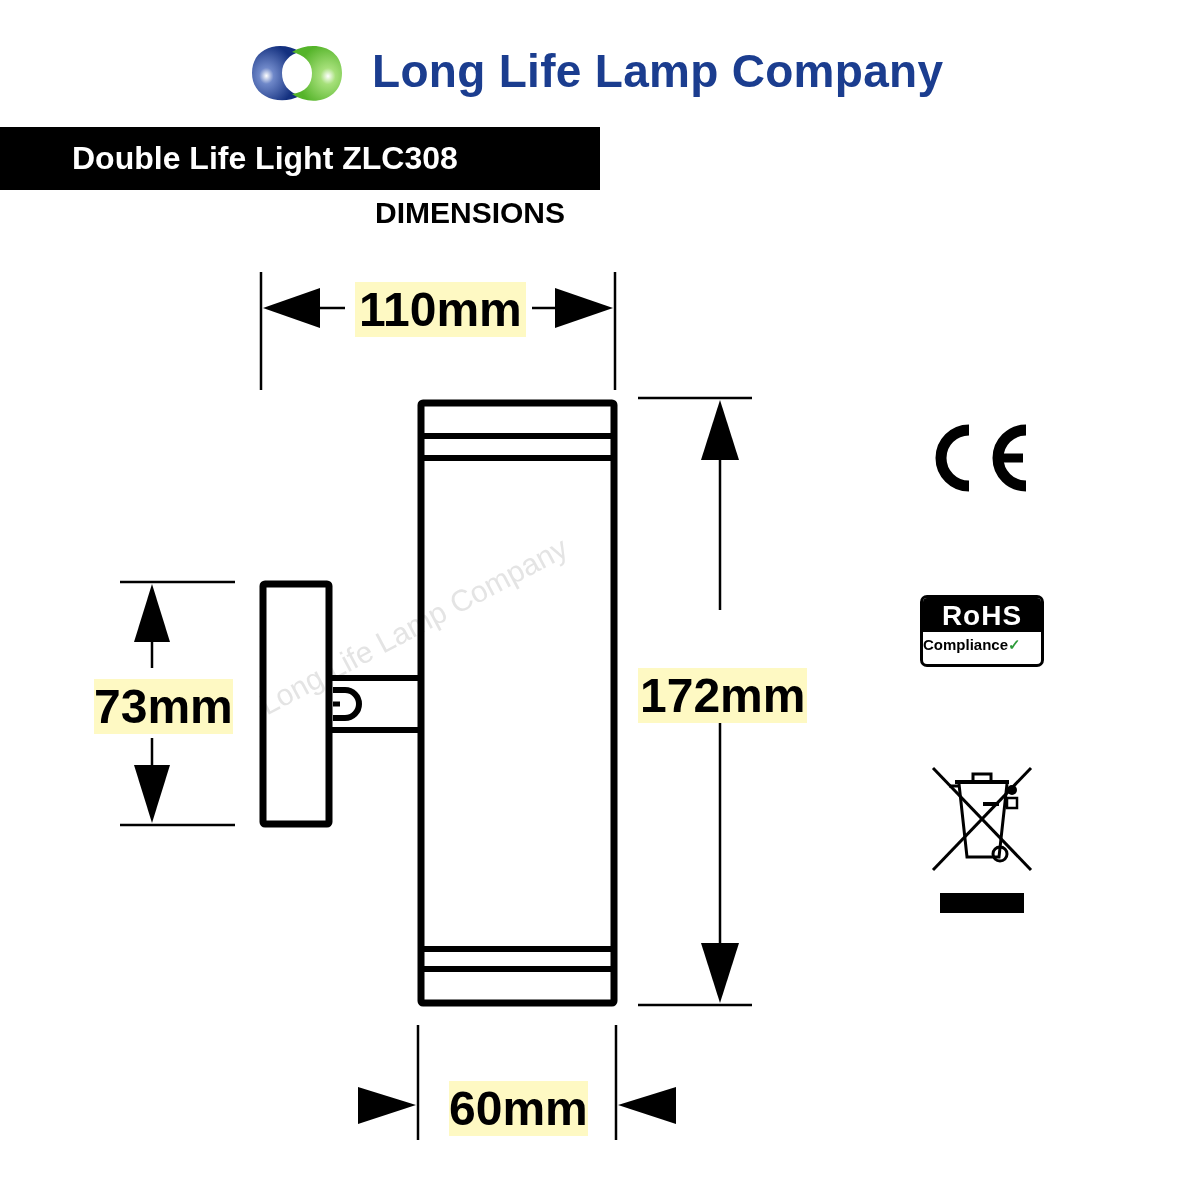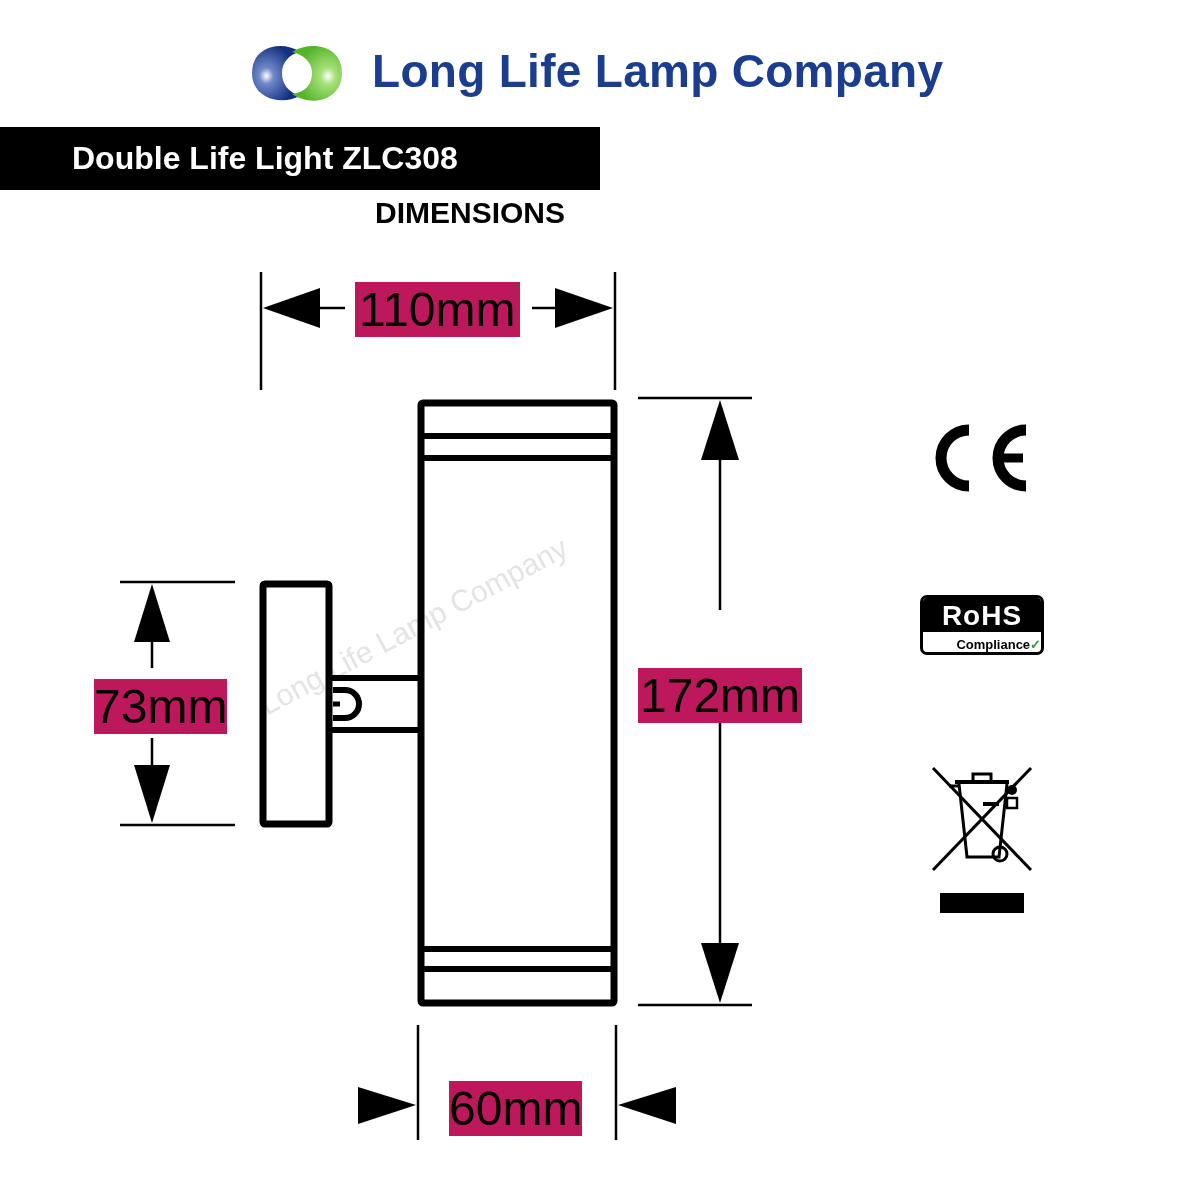--- a/index.html
+++ b/index.html
@@ -1,26 +1,26 @@
 <!DOCTYPE html>
 <html><head>
 <meta charset="utf-8">
 <style>
   html, body { margin: 0; padding: 0; background: #ffffff; }
   body { width: 1200px; height: 1200px; position: relative; overflow: hidden; font-family: "Liberation Sans", sans-serif; }
   .abs { position: absolute; }
   .brand-text { left: 372px; top: 44px; font-size: 46px; font-weight: bold; color: #1b3d8f; letter-spacing: 0.3px; white-space: nowrap; }
   .title-bar { left: 0; top: 127px; width: 600px; height: 63px; background: #000; }
   .title-text { left: 72px; top: 140px; font-size: 32px; font-weight: bold; color: #fff; white-space: nowrap; }
-  .dim-label { font-size: 48px; font-weight: normal; color: #000; white-space: nowrap; background: #be185d; }
+  .dim-label { font-size: 48px; font-weight: bold; color: #000; white-space: nowrap; background: #fef9c3; }
   .watermark { left: 262px; top: 690px; font-size: 30px; color: #e4e4e4; transform: rotate(-28deg); transform-origin: left center; white-space: nowrap; }
   svg.drawing { position: absolute; left: 0; top: 0; }
-  .rohs { left: 920px; top: 595px; width: 124px; height: 60px; border: 3px solid #000; border-radius: 7px; box-sizing: border-box; overflow: hidden; background: #fff; }
+  .rohs { left: 920px; top: 595px; width: 124px; height: 72px; border: 3px solid #000; border-radius: 7px; box-sizing: border-box; overflow: hidden; background: #fff; }
   .rohs-top { height: 34px; background: #000; color: #fff; font-size: 28px; font-weight: bold; text-align: center; line-height: 36px; letter-spacing: 1px; }
-  .rohs-bottom { height: 28px; font-size: 13px; font-weight: bold; color: #000; text-align: right; line-height: 26px; }
+  .rohs-bottom { height: 28px; font-size: 15px; font-weight: bold; color: #000; text-align: left; line-height: 26px; }
   .rohs-check { color: #2e9b3a; font-weight: bold; }
 </style>
 </head>
 <body>
 
 <svg class="drawing" width="1200" height="1200" viewBox="0 0 1200 1200" style="pointer-events:none">
   <defs>
     <radialGradient id="gBlue" cx="0.3" cy="0.55" r="0.6">
       <stop offset="0" stop-color="#ffffff"></stop>
       <stop offset="0.25" stop-color="#6f88c9"></stop>

